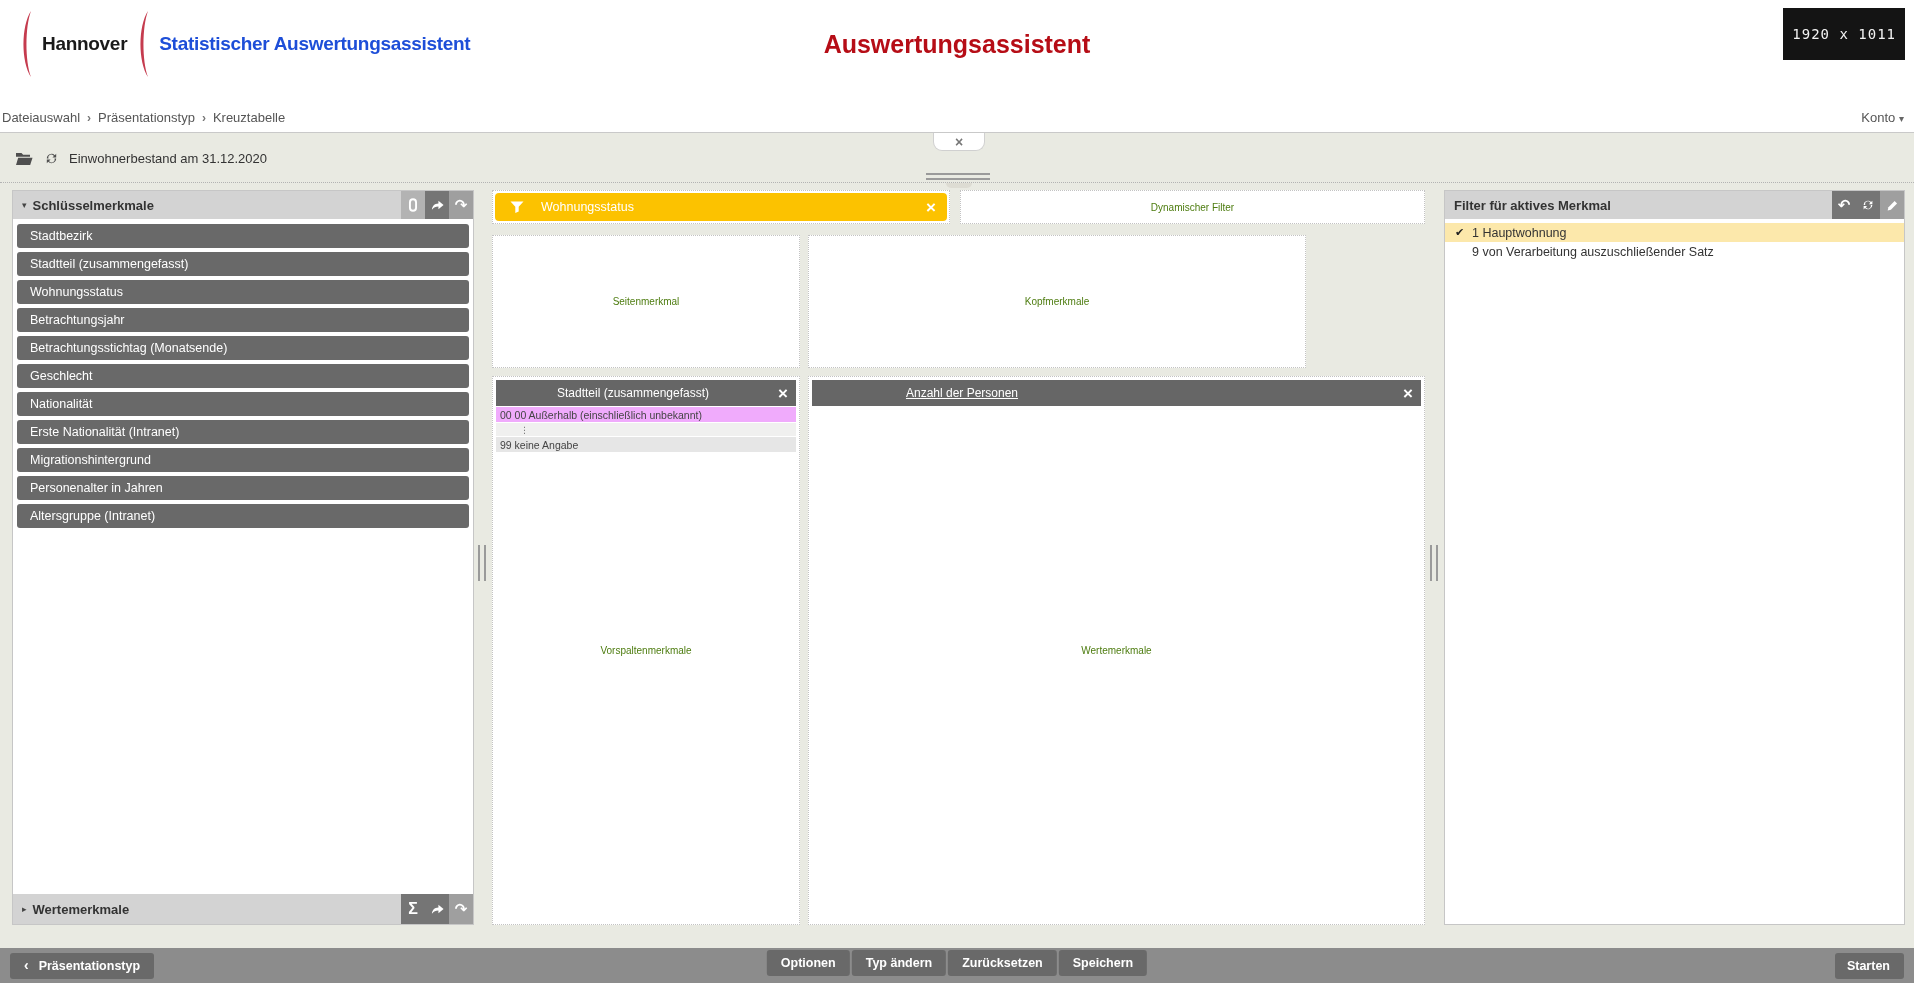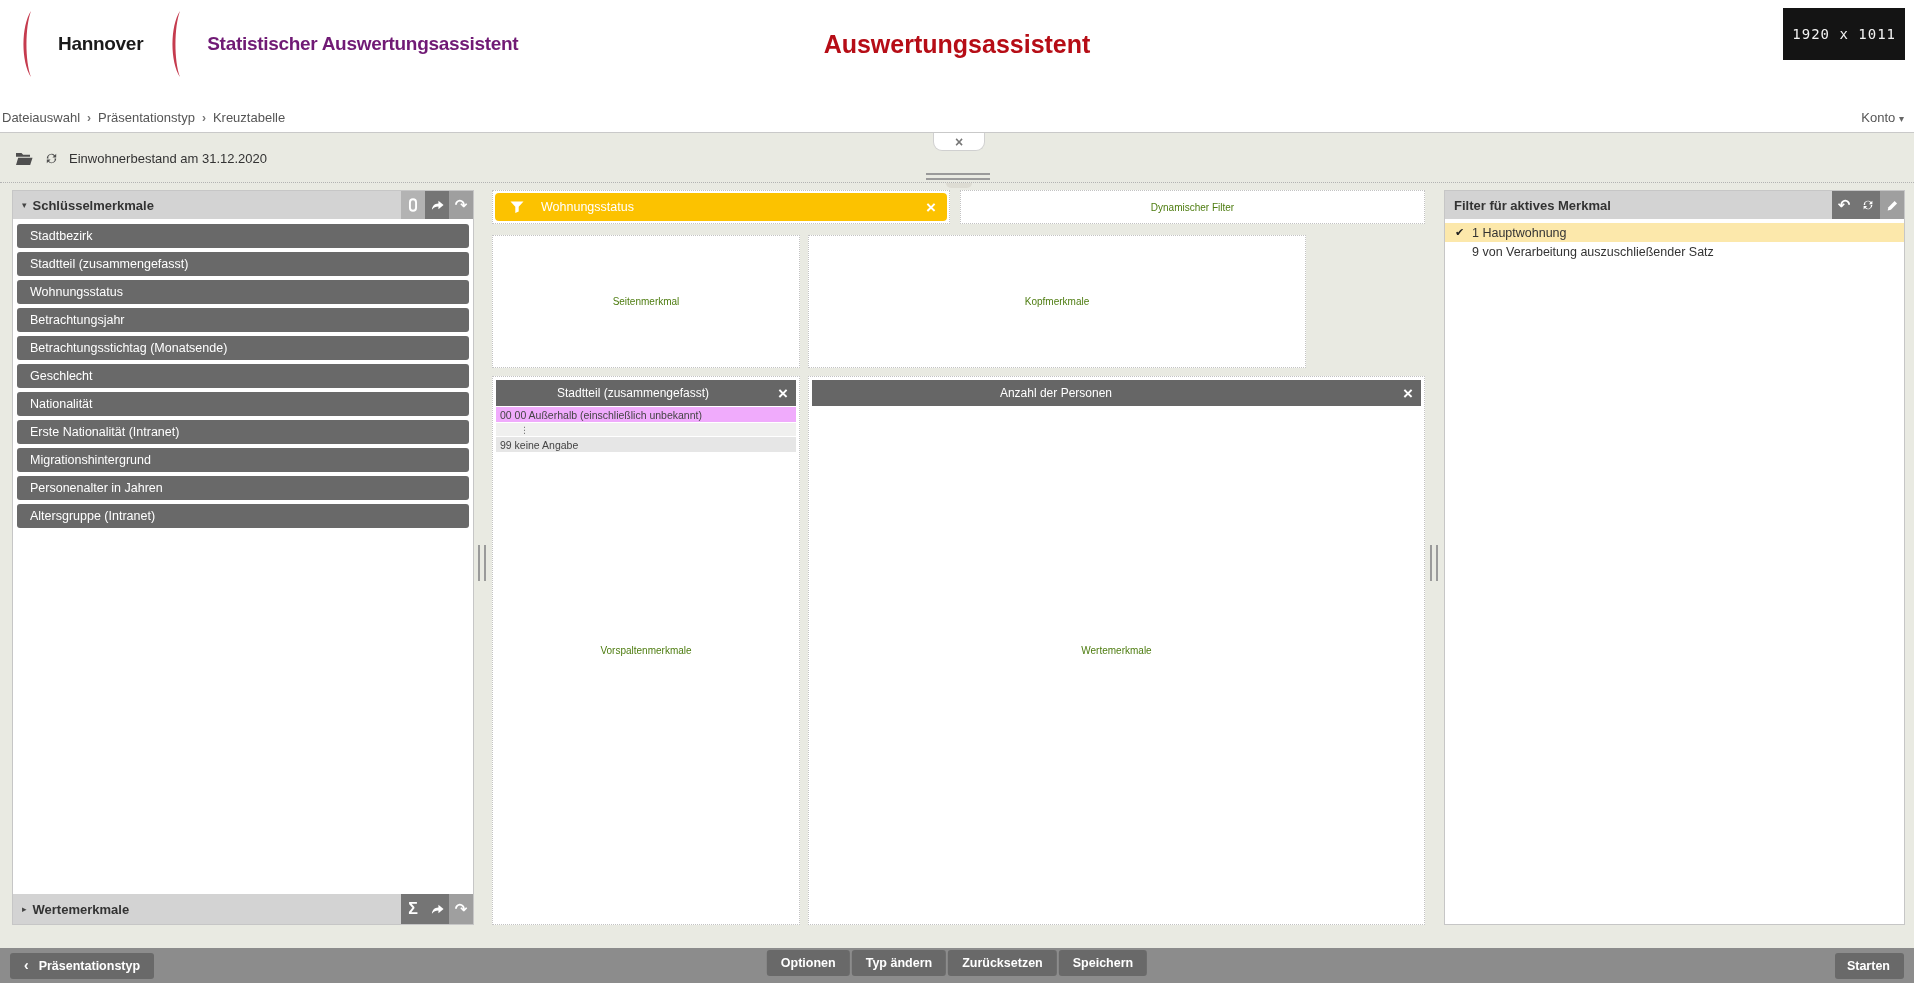--- a/index.html
+++ b/index.html
@@ -1,24 +1,24 @@
 <!DOCTYPE html>
 <html><head>
 <meta charset="utf-8">
 <style>
   html,body{margin:0;padding:0;background:#e9eae2;}
   .screen{position:relative;width:1914px;height:983px;background:#e9eae2;
     font-family:"Liberation Sans","DejaVu Sans",sans-serif;overflow:hidden;color:#333;}
 
   
   .top{position:absolute;left:0;top:0;width:100%;height:133px;background:#fff;border-bottom:1px solid #c9c9c9;box-sizing:border-box;}
-  .logo{position:absolute;left:18px;top:10px;height:68px;display:flex;align-items:center;gap:24px;}
+  .logo{position:absolute;left:18px;top:10px;height:68px;display:flex;align-items:center;gap:8px;}
   .logo svg{display:block;}
   .logo-city{font-size:19px;font-weight:bold;color:#1a1a1a;letter-spacing:-0.3px;}
-  .logo-app{font-size:19px;font-weight:bold;color:#701a75;letter-spacing:-0.3px;}
+  .logo-app{font-size:19px;font-weight:bold;color:#1d4ed8;letter-spacing:-0.3px;}
   .page-title{position:absolute;left:0;top:30px;width:100%;text-align:center;
     font-size:25px;font-weight:bold;color:#b60d16;}
   .size-badge{position:absolute;right:9px;top:8px;background:#141414;color:#f3f3f3;
     font-family:"DejaVu Sans Mono","Liberation Mono",monospace;font-size:14px;padding:18px 9px;letter-spacing:1px;}
 
   
   .crumbs{position:absolute;left:2px;top:110px;font-size:13px;color:#555;display:flex;gap:7px;align-items:center;}
   .crumb{cursor:pointer;}
   .crumb-sep{color:#777;font-weight:bold;font-size:12px;}
   .account{position:absolute;right:10px;top:110px;font-size:13px;color:#555;cursor:pointer;}
@@ -69,21 +69,21 @@
 
   .chip{position:absolute;left:2px;top:2px;right:2px;bottom:2px;background:#fcc200;border-radius:4px;
     display:flex;align-items:center;cursor:grab;}
   .chip .funnel{margin-left:15px;}
   .chip .lbl{margin-left:17px;color:#fff;font-size:12.5px;flex:1;}
   .chip .x{margin-right:11px;color:#fff;font-weight:bold;font-size:17px;cursor:pointer;line-height:1;}
 
   .widget-h{position:absolute;left:3px;right:3px;top:3px;height:26px;background:#666;color:#fff;
     display:flex;align-items:center;font-size:12px;}
   .widget-h .wt{flex:1;text-align:center;}
-  .widget-h .wt-left{width:300px;text-align:right;}
+  .widget-h .wt-left{width:300px;text-align:center;text-decoration:underline;}
   .widget-h .x{width:26px;text-align:center;font-size:17px;font-weight:bold;cursor:pointer;line-height:1;}
   .wrow{position:absolute;left:3px;right:3px;font-size:10.5px;color:#444;display:flex;align-items:center;
     padding-left:4px;box-sizing:border-box;}
   .wrow.dots{color:#777;font-size:9px;padding-left:24px;}
 
   .vsplit{position:absolute;top:545px;width:12px;height:36px;display:flex;gap:4px;cursor:col-resize;}
   .vsplit div{width:2px;height:36px;background:#9a9a9a;}
 
   
   .frow{height:19px;display:flex;align-items:center;font-size:12.5px;color:#333;cursor:pointer;}

